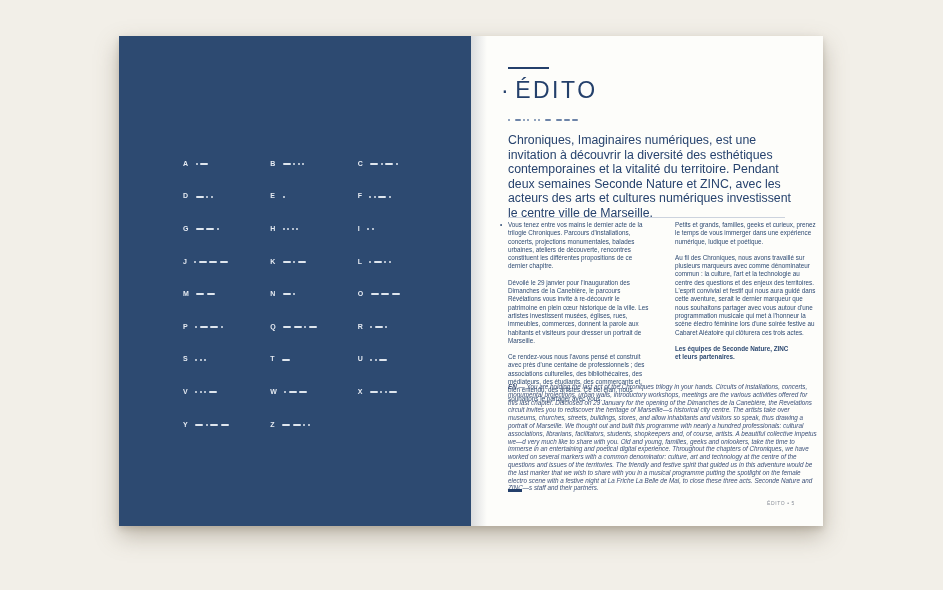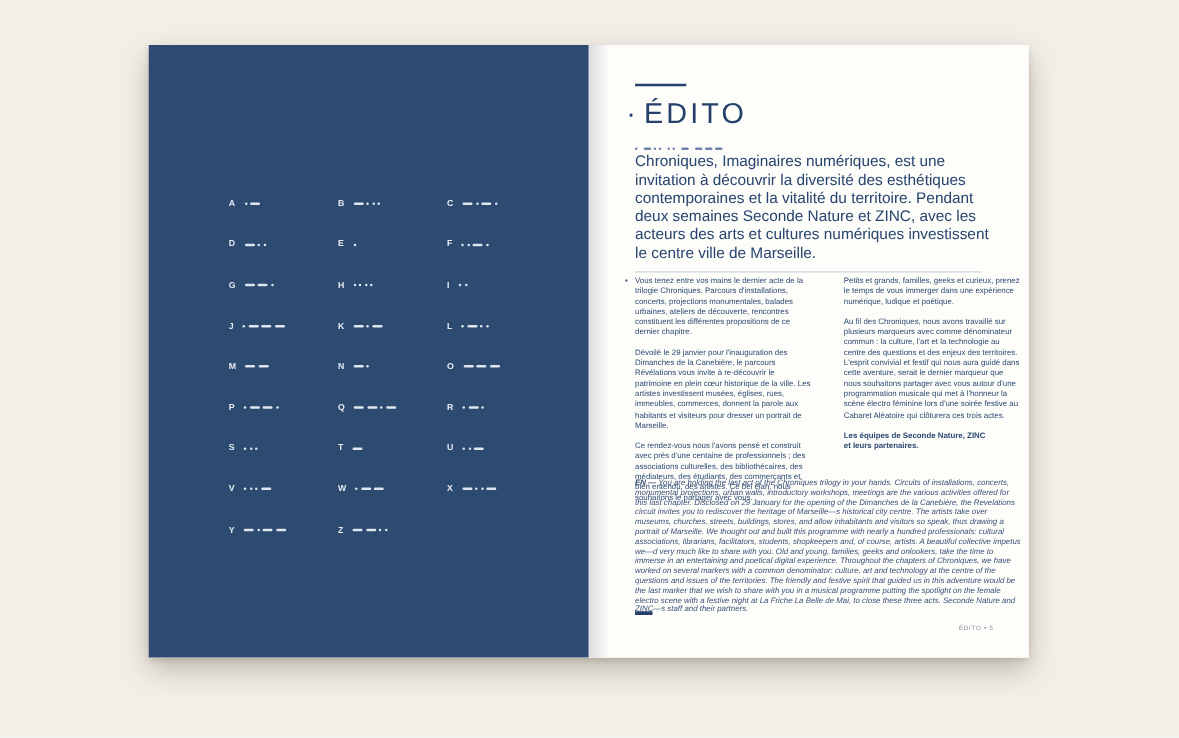--- a/index.html
+++ b/index.html
@@ -29,21 +29,21 @@
 
   
   .title-rule { position:absolute; left:37px; top:31px; width:41px; height:2px; background:#24406b; }
   .title { position:absolute; left:30px; top:41px; display:flex; align-items:center;
            font-size:23px; font-weight:400; color:#24406b; letter-spacing:2.5px; }
   .title-dot { font-size:23px; margin-right:4px; }
   .title-morse { position:absolute; left:37px; top:74px; }
   .title-morse .m-dot, .title-morse .m-dash { background:#6d84a8; height:2px; margin-right:2px; }
   .title-morse .m-dot { width:2px; } .title-morse .m-dash { width:6px; }
 
-  .lead { position:absolute; left:37px; top:86px; width:284px;
+  .lead { position:absolute; left:37px; top:97px; width:284px;
           font-size:12.3px; line-height:14.6px; color:#27436e; }
 
   .divider { position:absolute; left:37px; top:181px; width:277px; height:1px; background:#ccd3de; }
 
   .columns { position:absolute; left:37px; top:185px; width:308px; display:flex; gap:26px; }
   .col { width:141px; font-size:6.3px; line-height:8.3px; color:#2e4a72; }
   .col p { margin-bottom:8px; }
   .bulleted { position:relative; }
   .bullet { position:absolute; left:-8px; top:0; font-size:6.3px; color:#2e4a72; }
   .signature { font-weight:bold; width:118px; margin-top:4px; }

